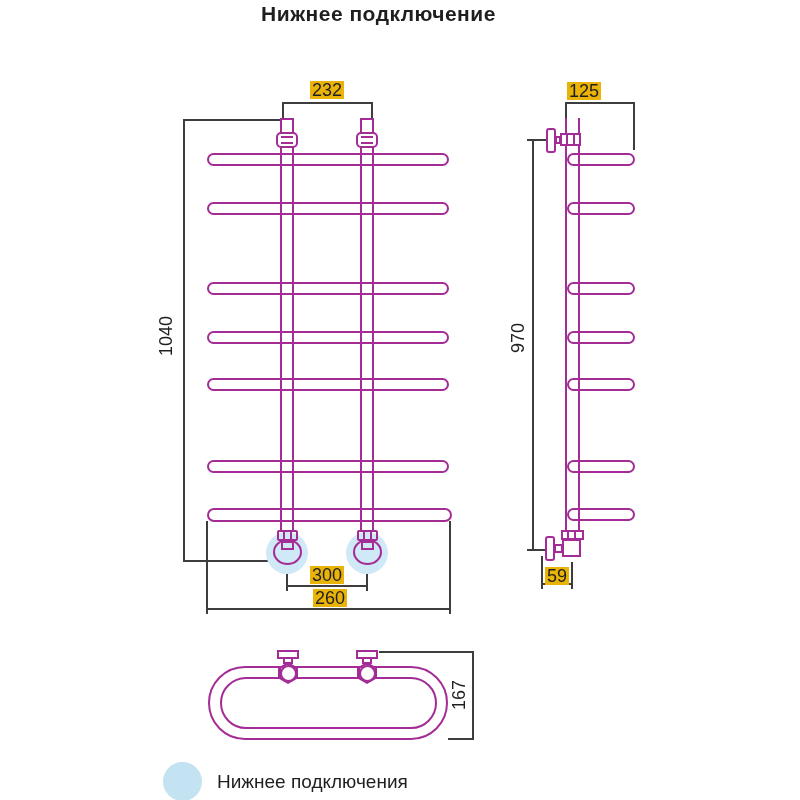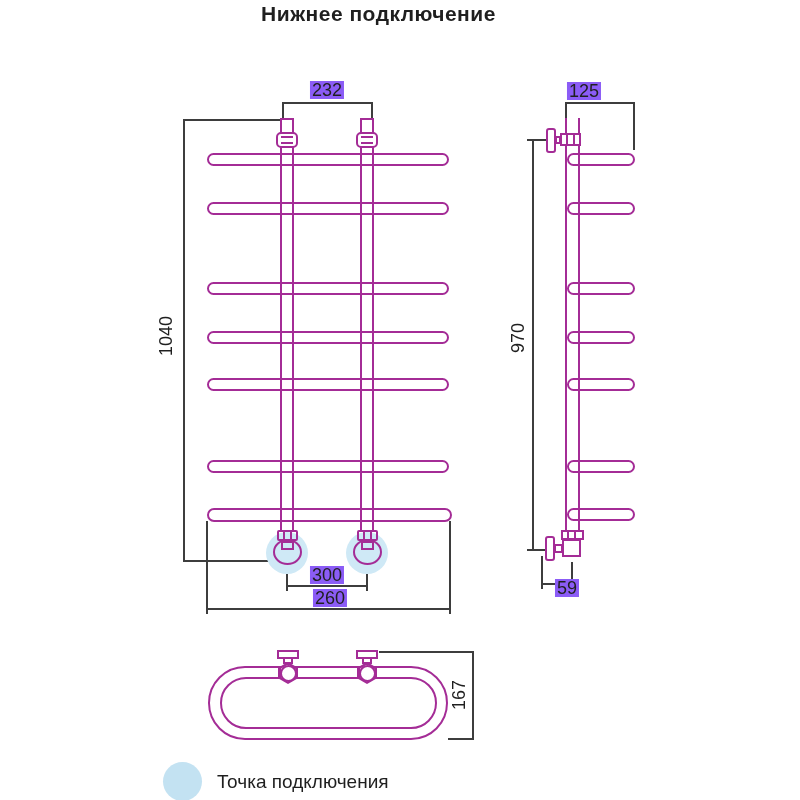--- a/index.html
+++ b/index.html
@@ -20,21 +20,21 @@
   .bar-f{ left:207px; width:242px; }
   .bar-s{ left:567px; width:68px; background:#fff; }
   .vl{ position:absolute; width:2px; background:var(--pipe); }
   .mg{ position:absolute; border:2px solid var(--pipe); background:#fff; }
   .mgt{ position:absolute; border:2px solid var(--pipe); background:transparent; }
   .fit-in{ position:absolute; border-top:2px solid var(--pipe); border-bottom:2px solid var(--pipe); }
   .hl-dot{ position:absolute; width:42px; height:42px; border-radius:50%; background:var(--connection-highlight); }
   
   .dl{ position:absolute; background:var(--dimension-line); }
   .dlabel{ position:absolute; font-size:18px; line-height:1; color:var(--text); white-space:nowrap;
-           transform:translate(-50%,-50%); background:#8b5cf6; padding:0 2px; }
+           transform:translate(-50%,-50%); background:#eab308; padding:0 2px; }
   .dlabel.rot{ transform:translate(-50%,-50%) rotate(-90deg); background:transparent; }
   
   .hex{ position:absolute; width:20px; height:22px; background:var(--pipe);
         clip-path:polygon(50% 0,100% 26%,100% 74%,50% 100%,0 74%,0 26%); }
   .hex-in{ position:absolute; left:2.5px; top:2.5px; width:15px; height:17px; background:#fff;
         clip-path:polygon(50% 0,100% 26%,100% 74%,50% 100%,0 74%,0 26%); }
   .legend-dot{ position:absolute; left:163px; top:762px; width:39px; height:39px;
         border-radius:50%; background:var(--legend-marker); }
   .legend-label{ position:absolute; left:217px; top:771px; font-size:19px; color:var(--text); }
 </style>
@@ -110,21 +110,21 @@
     <div class="dlabel" style="left:584px; top:91px;">125</div>
 
     <div class="dl" style="left:532px; top:139px; width:2px; height:412px;"></div>
     <div class="dl" style="left:527px; top:139px; width:20px; height:2px;"></div>
     <div class="dl" style="left:527px; top:549px; width:20px; height:2px;"></div>
     <div class="dlabel rot" style="left:518px; top:338px;">970</div>
 
     <div class="dl" style="left:541px; top:556px; width:2px; height:33px;"></div>
     <div class="dl" style="left:571px; top:562px; width:2px; height:27px;"></div>
     <div class="dl" style="left:541px; top:583px; width:32px; height:2px;"></div>
-    <div class="dlabel" style="left:557px; top:588px;margin-left:10px;">59</div>
+    <div class="dlabel" style="left:557px; top:576px;">59</div>
 
     <div class="bar bar-s" style="top:153px;"></div>
     <div class="bar bar-s" style="top:202px;"></div>
     <div class="bar bar-s" style="top:282px;"></div>
     <div class="bar bar-s" style="top:331px;"></div>
     <div class="bar bar-s" style="top:378px;"></div>
     <div class="bar bar-s" style="top:460px;"></div>
     <div class="bar bar-s" style="top:508px;"></div>
 
     <div class="vl" style="left:565px; top:118px; height:413px;"></div>
@@ -164,16 +164,16 @@
     <div class="mg" style="left:356px; top:650px; width:22px; height:9px;"></div>
     <div class="mg" style="left:362px; top:657px; width:10px; height:7px;"></div>
     <div class="hex" style="left:357px; top:662px;">
         <div class="hex-in"></div>
       </div>
     <div class="mg" style="left:359px; top:665px; width:17px; height:17px; border-radius:50%;"></div>
   </div>
 
   <div>
     <div class="legend-dot"></div>
-    <div class="legend-label">Точка подключения</div>
+    <div class="legend-label">Нижнее подключения</div>
   </div>
 
 </div>
 
 </body></html>

